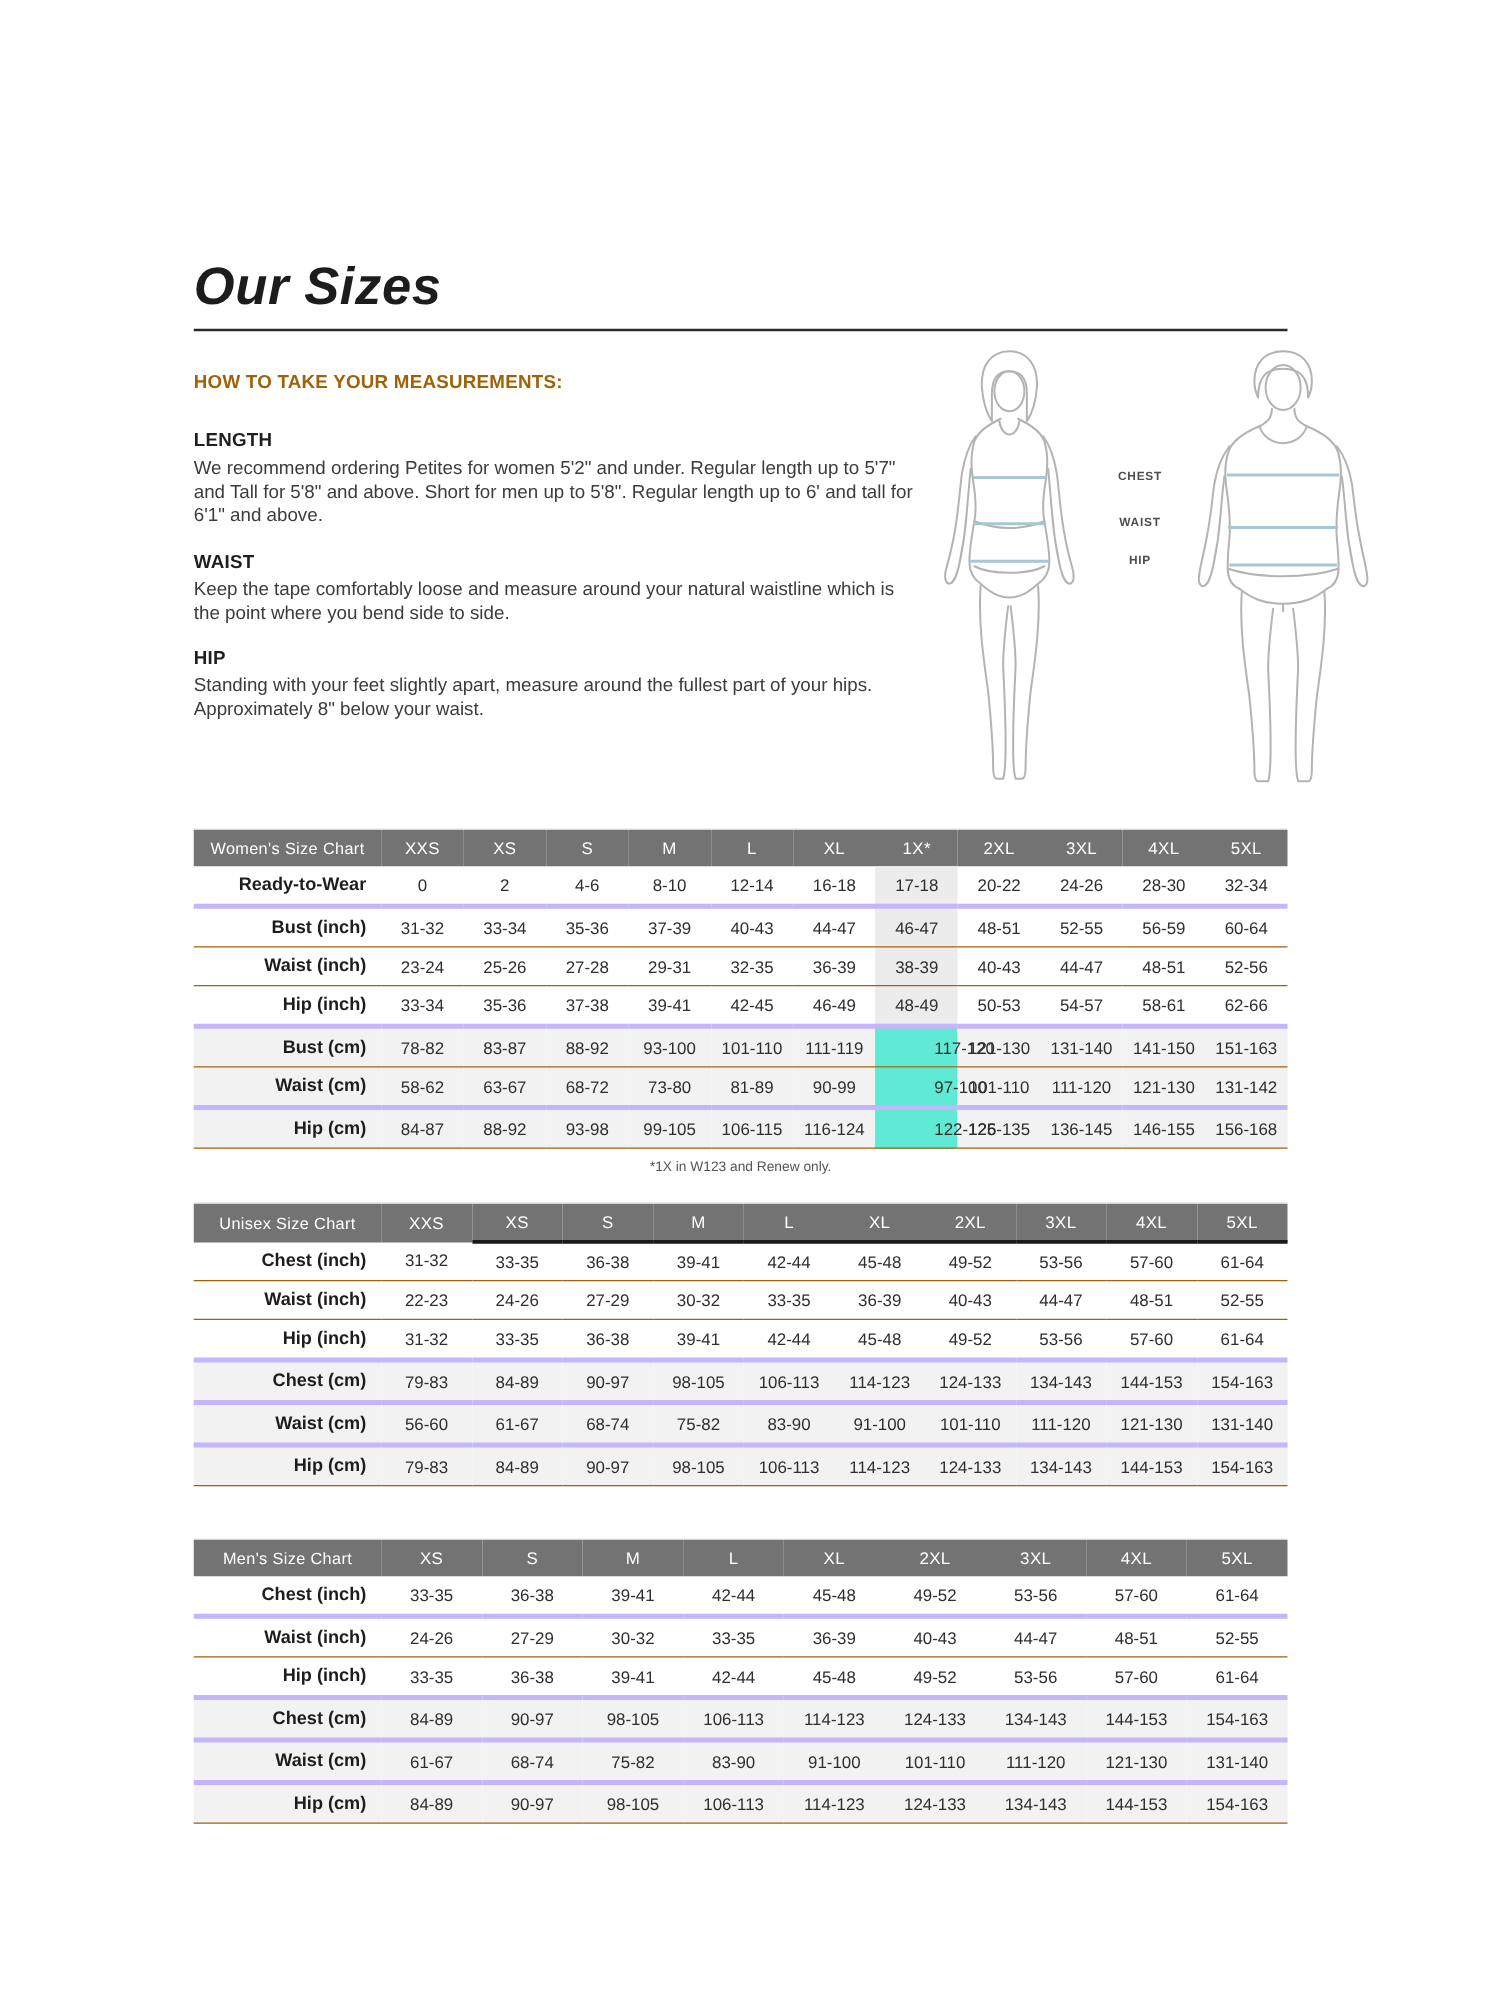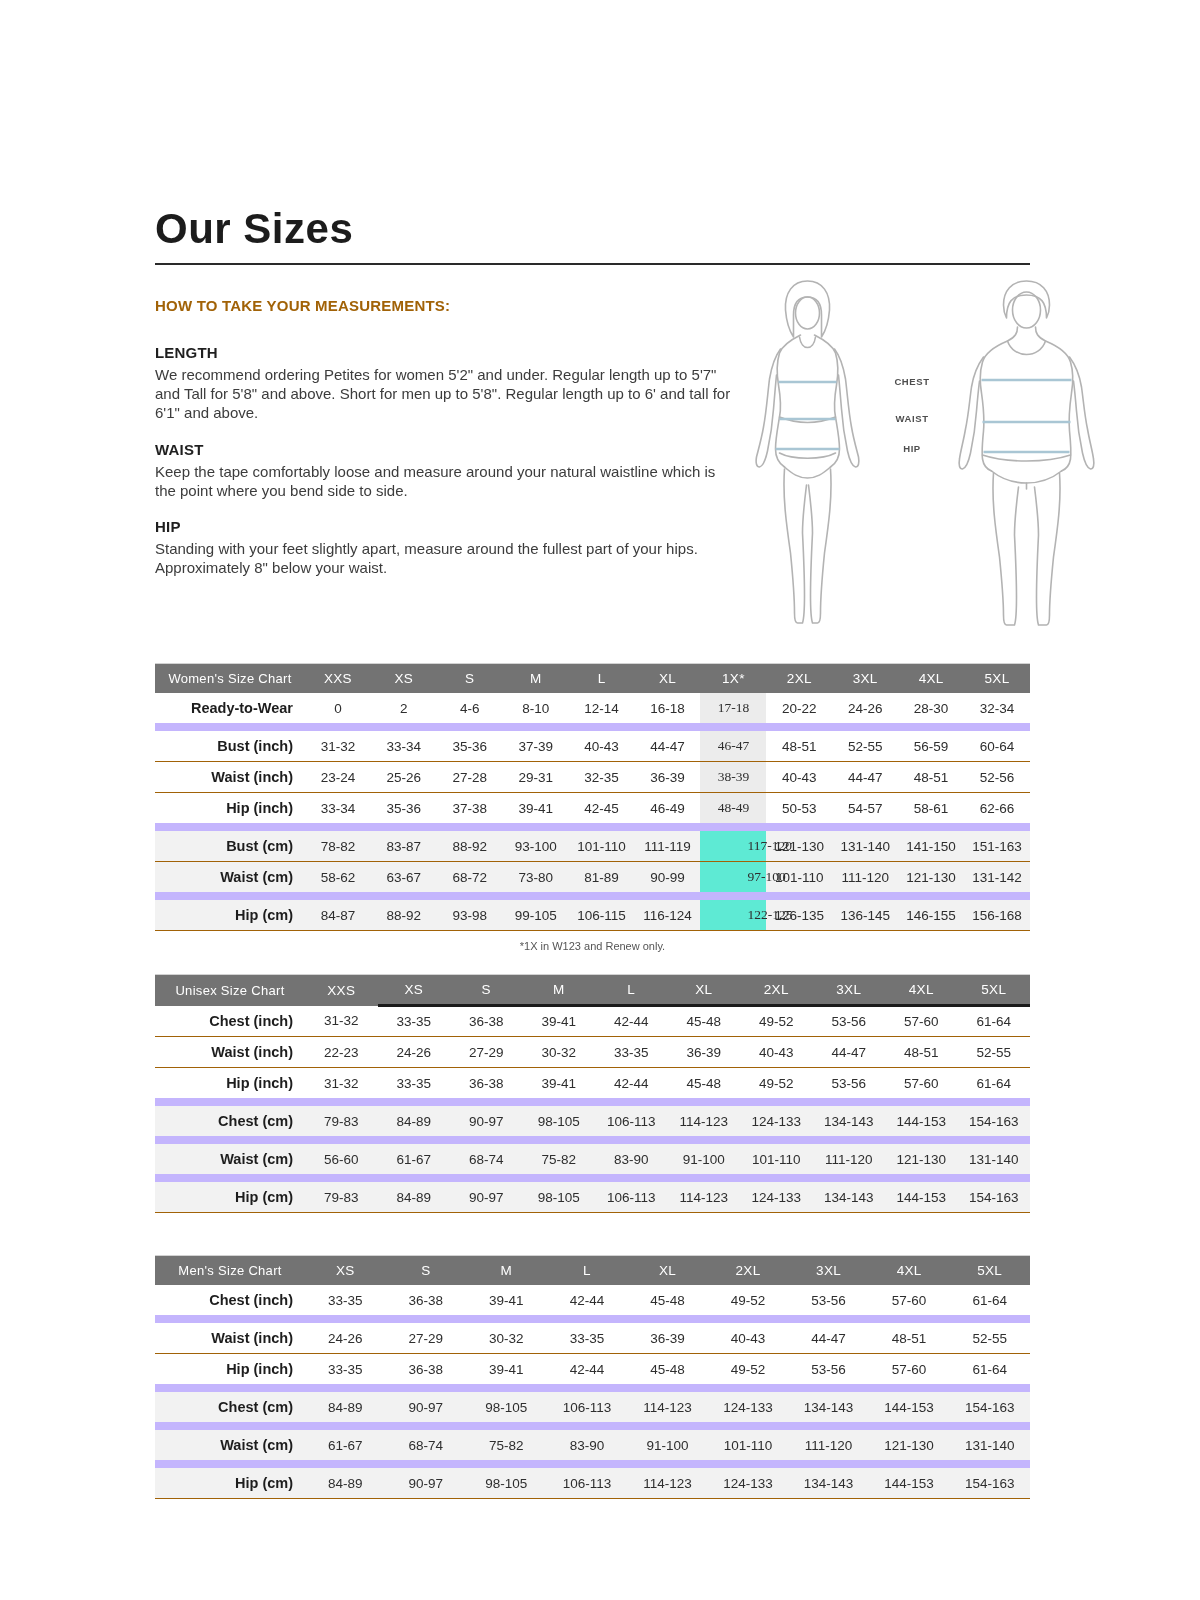--- a/index.html
+++ b/index.html
@@ -4,21 +4,21 @@
 <style>
   * { box-sizing: border-box; margin: 0; padding: 0; }
   html,body { background:#fff; }
   body {
     width:1200px; height:1600px; overflow:hidden; position:relative;
     font-family:"Liberation Sans","DejaVu Sans",sans-serif; color:#2b2b2b;
   }
   .content { position:absolute; left:155px; top:0; width:875px; }
 
   
-  .page-title { margin-top:205px; font-size:42px; font-weight:800; letter-spacing:.5px; color:#1c1c1c; }
+  .page-title { margin-top:205px; font-size:42px; font-weight:800; letter-spacing:.5px; color:#1c1c1c;font-style:italic; }
   .title-rule { border:none; border-top:2.5px solid #2a2a2a; margin-top:10px; }
 
   
   .measure-wrap { display:flex; margin-top:32px; }
   .measure-text { width:585px; flex:0 0 585px; }
   .how-to { font-size:15px; font-weight:700; color:#a16207; letter-spacing:.2px; margin-bottom:30px; }
   .m-section { margin-bottom:18px; }
   .m-section h3 { font-size:15px; font-weight:700; color:#1f1f1f; margin-bottom:4px; letter-spacing:.2px; }
   .m-section p { font-size:15px; line-height:1.28; color:#3c3c3c; }
 
@@ -38,23 +38,23 @@
     padding:7px 2px; letter-spacing:.3px; text-align:center;
   }
   .size-table thead th.t-title { font-size:13px; text-align:center; }
   .size-table th.hdr-underline { border-bottom:3px solid #1a1a1a; }
   .size-table tbody th {
     text-align:right; padding:7px 12px 7px 2px; font-size:14.5px; font-weight:700; color:#1d1d1d;
     white-space:nowrap;
   }
   .size-table tbody td { text-align:center; font-size:13.5px; color:#2e2e2e; padding:7px 1px; white-space:nowrap; }
   .size-table tbody tr { border-bottom:1px solid #a16207; }
-  .size-table tbody tr.heavy { border-bottom:8px solid #c4b5fd; }
+  .size-table tbody tr.heavy { border-bottom:4px solid #c4b5fd; }
   .size-table tbody tr.shaded th, .size-table tbody tr.shaded td { background:#f2f2f2; }
-  .size-table tbody td.hl { background:#ececec;font-family:Liberation Serif, serif; }
+  .size-table tbody td.hl { background:#ececec; }
   .size-table tbody tr.shaded td.hl { background:#5eead4;padding-left:47px; }
   col.label-col { width:150px; }
 
   .footnote { text-align:center; font-size:11px; color:#555; margin-top:9px; }
   .tbl-block-women  { margin-top:36px; }
   .tbl-block-unisex { margin-top:22px; }
   .tbl-block-men    { margin-top:42px; }
 </style>
 </head>
 <body>

